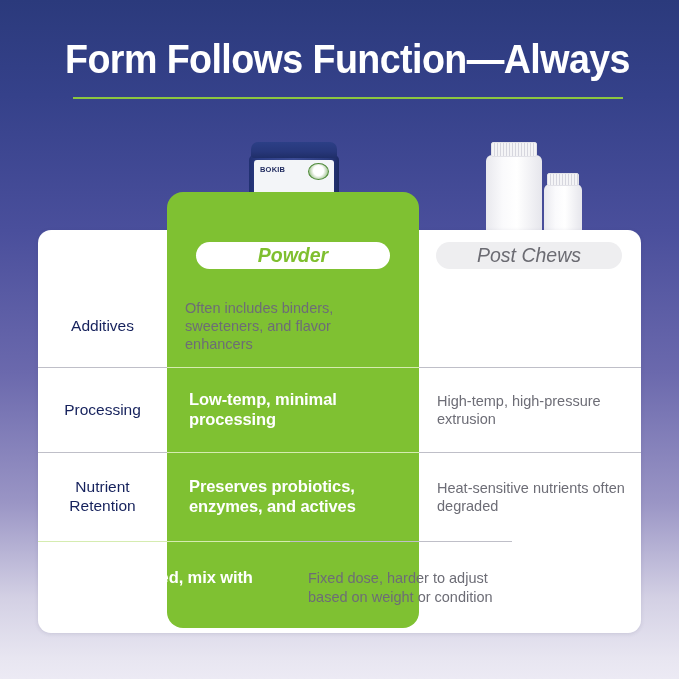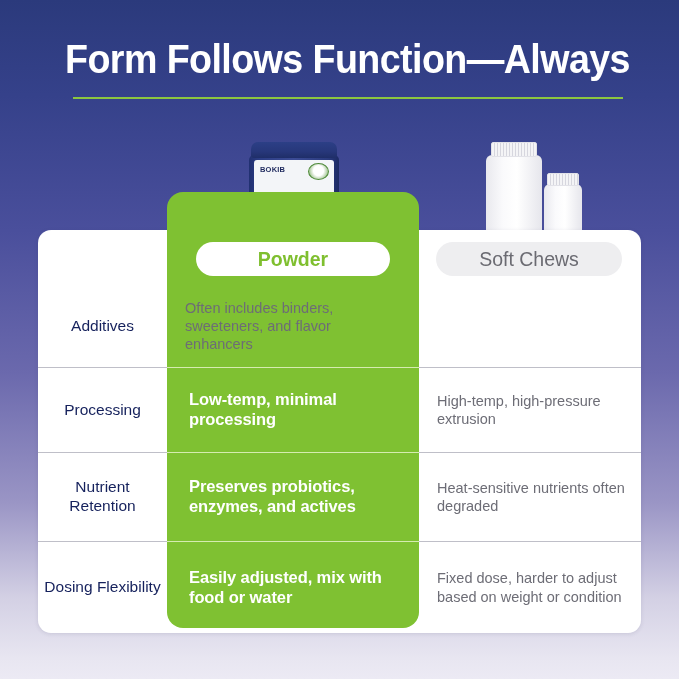--- a/index.html
+++ b/index.html
@@ -236,27 +236,28 @@
   #header-row {
     position: absolute;
     left: 0;
     top: 0;
     width: 603px;
     height: 55px;
   }
   .pill {
     position: absolute;
     top: 12px;
-    height: 34px;
+    height: 27px;
     border-radius: 17px;
     display: flex;
     align-items: center;
     justify-content: center;
     font-size: 19.5px;
     font-weight: bold;
+    font-style: italic;
   }
   #pill-powder {
     left: 158px;
     width: 194px;
     background: #ffffff;
     color: #7fbf2f;
   }
   #pill-chews {
     left: 398px;
     width: 186px;
@@ -371,21 +372,21 @@
     </div>
 
   </div>
 
   <div id="compare-card">
 
     <div id="green-column"></div>
 
     <div id="header-row">
       <div class="pill" id="pill-powder">Powder</div>
-      <div class="pill" id="pill-chews">Soft Chews</div>
+      <div class="pill" id="pill-chews">Post Chews</div>
     </div>
 
     <div id="rows">
 
       <div class="row" id="row-0">
         <div class="cell-label">
           <span>Additives</span>
         </div>
         <div class="cell-right">
           <span>Often includes binders, sweeteners, and flavor enhancers</span>
@@ -410,23 +411,20 @@
         </div>
         <div class="cell-green">
           <span>Preserves probiotics, enzymes, and actives</span>
         </div>
         <div class="cell-right">
           <span>Heat-sensitive nutrients often degraded</span>
         </div>
       </div>
 
       <div class="row" id="row-3">
-        <div class="cell-label">
-          <span>Dosing Flexibility</span>
-        </div>
         <div class="cell-green">
           <span>Easily adjusted, mix with food or water</span>
         </div>
         <div class="cell-right">
           <span>Fixed dose, harder to adjust based on weight or condition</span>
         </div>
       </div>
 
     </div>
   </div>

